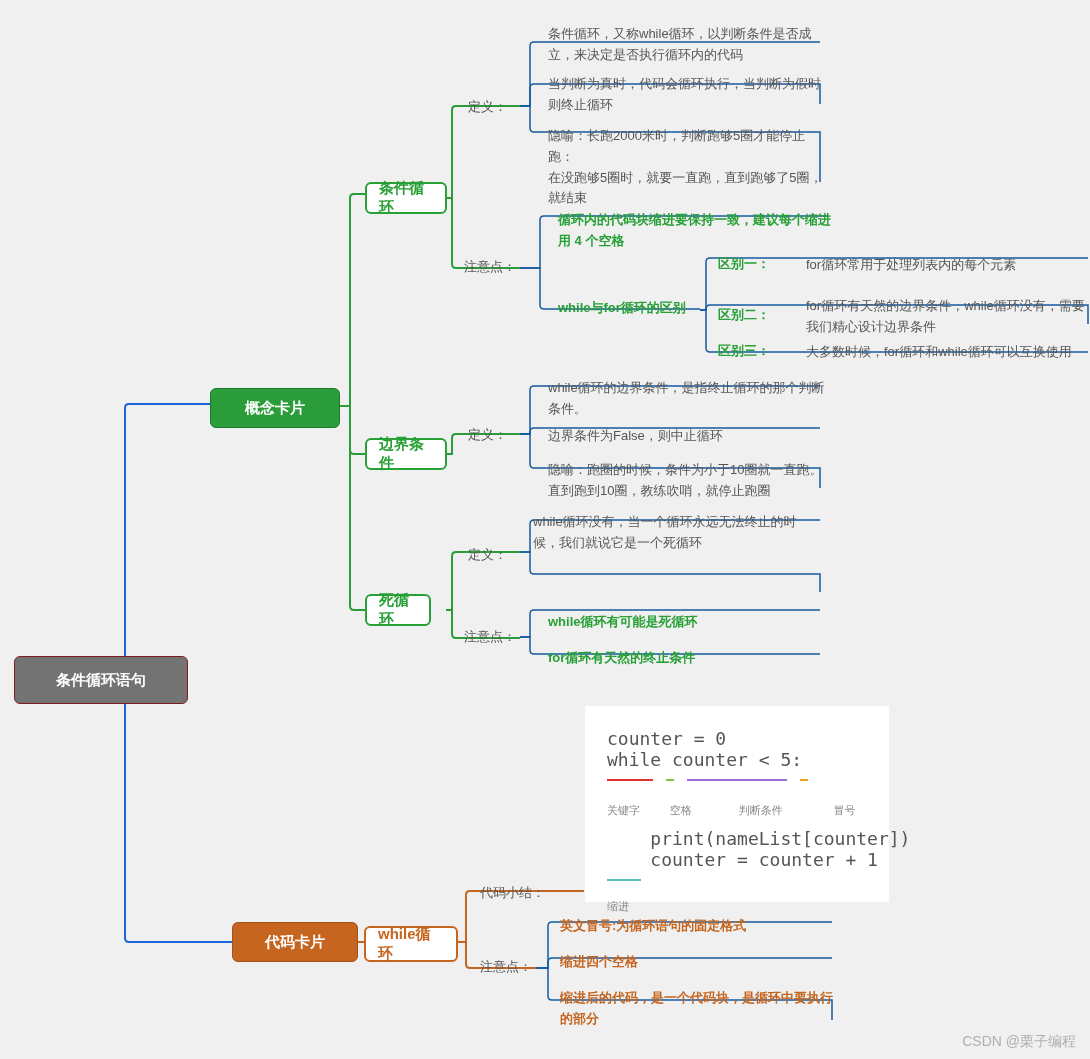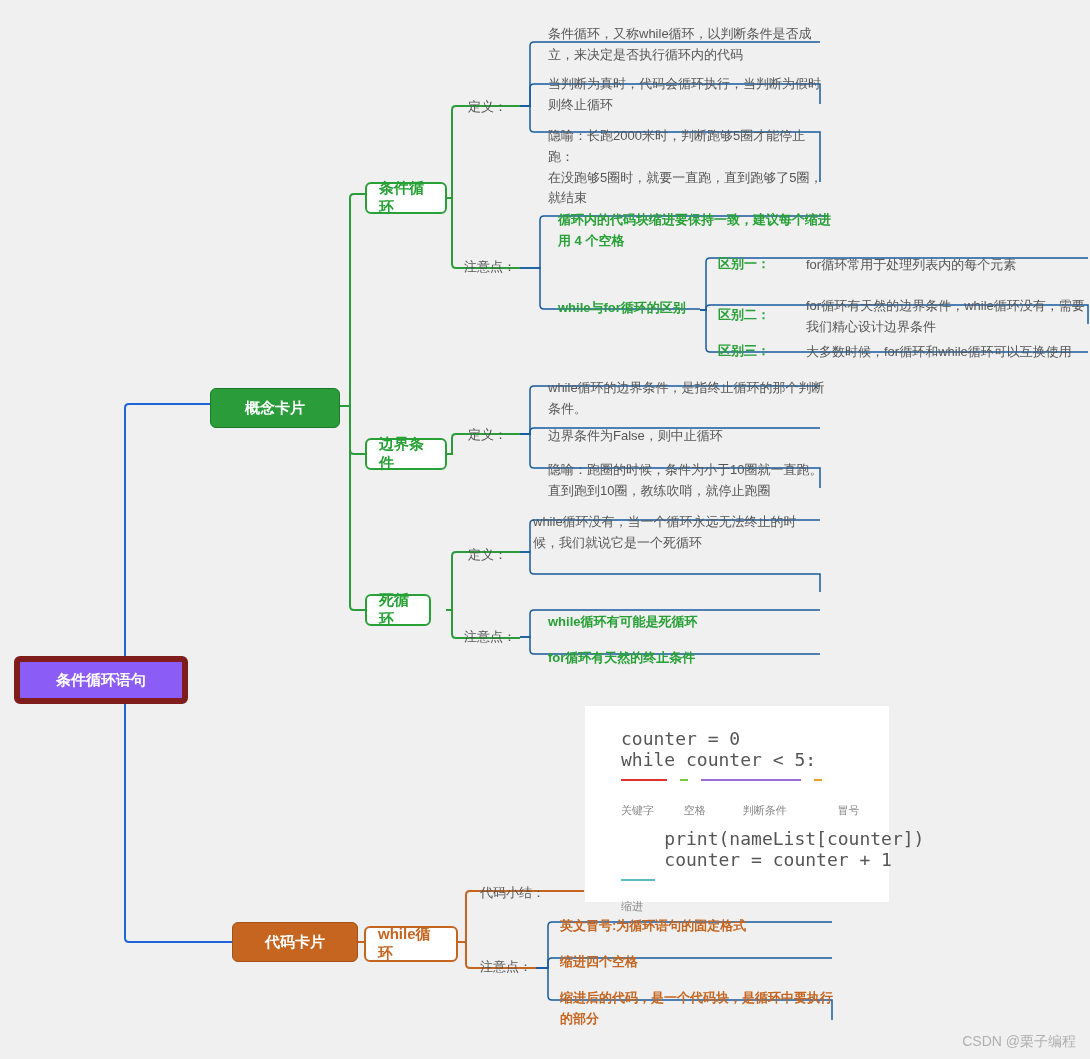--- a/index.html
+++ b/index.html
@@ -1,29 +1,29 @@
 <!DOCTYPE html>
 <html><head>
 <meta charset="utf-8">
 <style>
 html,body{margin:0;padding:0;background:#f0f0f0;font-family:"Microsoft YaHei","PingFang SC",sans-serif}
 #stage{position:relative;width:1090px;height:1059px;background:#f0f0f0;overflow:hidden}
 svg.lines{position:absolute;left:0;top:0;width:1090px;height:1059px;pointer-events:none}
 .node{position:absolute;box-sizing:border-box;border-radius:6px;color:#fff;font-size:15px;font-weight:600;display:flex;align-items:center;justify-content:center;padding:0 12px}
-.root{background:#8b5cf6;border:6px solid #7f1d1d}
+.root{background:#737373;border:1px solid #7f1d1d}
 .lvl2{background:#2a9d3a;border:1px solid #1b7a29}
 .lvl2.orange{background:#c5651f;border:1px solid #a2511a}
 .lvl3g{background:#fff;border:2px solid #27a036;color:#27a036}
 .lvl3o{background:#fff;border:2px solid #c5651f;color:#c5651f}
 .lbl{position:absolute;font-size:13px;color:#555}
 .leaf{position:absolute;font-size:13px;color:#555;line-height:1.6;max-width:280px}
 .leaf.green{color:#27a036;font-weight:600}
 .leaf.or{color:#c5651f;font-weight:600}
 .dlabel{position:absolute;font-size:13px;color:#27a036;font-weight:600}
-.codebox{position:absolute;background:#fff;box-sizing:border-box;font-family:Consolas,monospace;font-size:18px;color:#555;padding:22px 20px 18px 36px}
+.codebox{position:absolute;background:#fff;box-sizing:border-box;font-family:Consolas,monospace;font-size:18px;color:#555;padding:22px 20px 18px 22px}
 .codebox .cl{white-space:pre}
 .seg{display:inline-block;height:6px;border-bottom:2px solid;vertical-align:top;margin-top:1px}
 .tag{display:inline-block;font-size:11px;color:#888;font-family:"Microsoft YaHei"}
 .foot{position:absolute;bottom:8px;right:14px;font-size:14px;color:#b0b0b0}
 </style>
 </head>
 <body>
 
 <div id="stage">
 <svg class="lines" viewBox="0 0 1090 1059">
@@ -134,21 +134,21 @@
   <div class="cl">while counter &lt; 5:</div>
   <div style="margin-top:2px">
     <span class="seg" style="width:46px;border-color:#d33"></span><span style="display:inline-block;width:2px"></span>
     <span class="seg" style="width:8px;border-color:#7ac943"></span><span style="display:inline-block;width:2px"></span>
     <span class="seg" style="width:100px;border-color:#9b6dd7"></span><span style="display:inline-block;width:2px"></span>
     <span class="seg" style="width:8px;border-color:#f0a020"></span>
   </div>
   <div style="margin-top:4px;white-space:nowrap">
     <span class="tag" style="width:46px">关键字</span>
     <span class="tag" style="margin-left:6px">空格</span>
-    <span class="tag" style="margin-left:26px">判断条件</span>
+    <span class="tag" style="margin-left:36px">判断条件</span>
     <span class="tag" style="margin-left:40px">冒号</span>
   </div>
   <div style="height:10px"></div>
   <div class="cl">    print(nameList[counter])</div>
   <div class="cl">    counter = counter + 1</div>
   <div style="margin-top:2px"><span class="seg" style="width:34px;border-color:#5bbec0"></span></div>
   <div><span class="tag">缩进</span></div>
 </div>
 
 <div class="foot">CSDN @栗子编程</div>

